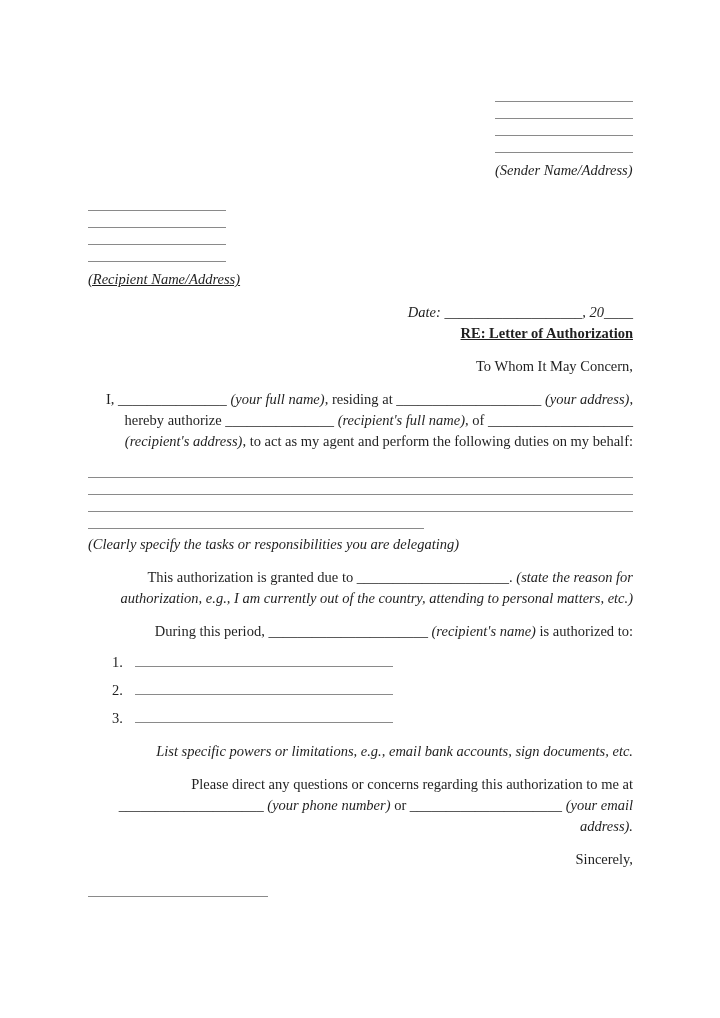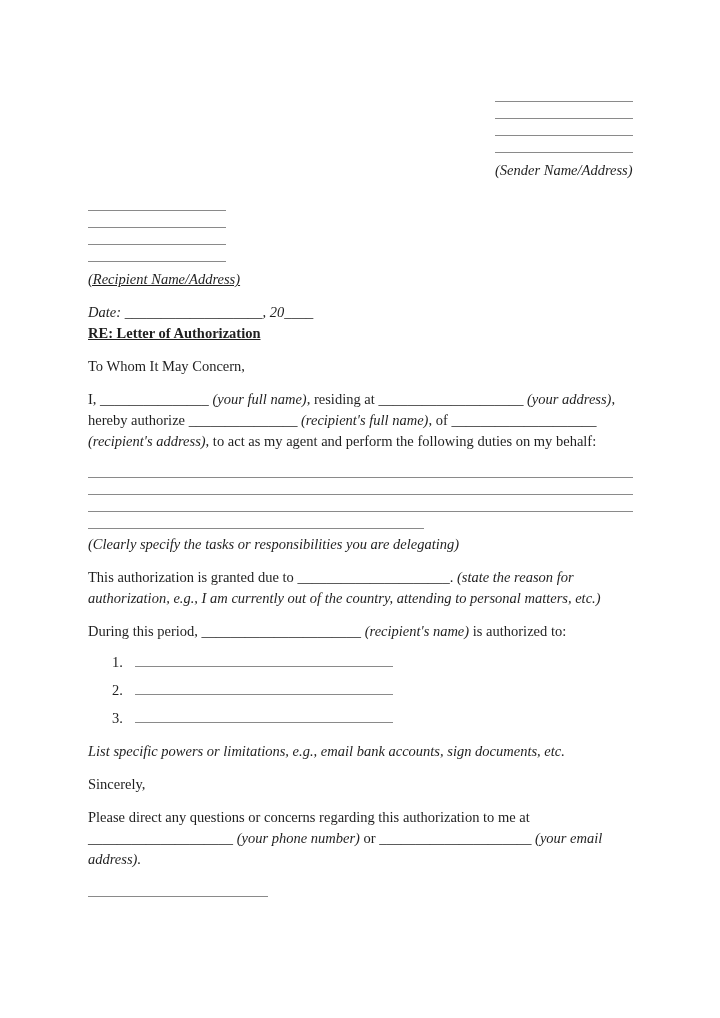--- a/index.html
+++ b/index.html
@@ -22,21 +22,21 @@
     font-size: 14.5px;
     line-height: 21px;
   }
   .blank-line {
     height: 17px;
     border-bottom: 1px solid var(--line-color, #8a8a8a);
   }
   .sender-block { width: 138px; margin-left: auto; }
   .recipient-block { width: 138px; margin-top: 13px; text-decoration: underline; }
   .block-label { font-style: italic; margin-top: 7px; white-space: nowrap; }
-  .para { margin-top: 12px; }
+  .para { margin-top: 12px; text-align: right; }
   .italic { font-style: italic; }
   .subject { margin-top: 0; font-weight: bold; text-decoration: underline; }
   .fill-lines { margin-top: 9px; }
   .blank-line.short { width: 336px; }
   .note { margin-top: 5px; font-style: italic; }
   .list { margin-top: 10px; margin-left: 24px; }
   .list-row { height: 21px; margin-bottom: 7px; white-space: nowrap; }
   .list-num { display: inline-block; width: 14px; }
   .list-line {
     display: inline-block;
@@ -106,20 +106,20 @@
       <div class="list-row">
         <span class="list-num">2.</span><span class="list-line"></span>
       </div>
       <div class="list-row">
         <span class="list-num">3.</span><span class="list-line"></span>
       </div>
     </div>
 
     <p class="para italic">List specific powers or limitations, e.g., email bank accounts, sign documents, etc.</p>
 
+    <p class="para"><span>Please direct any questions or concerns regarding this authorization to me at ____________________ </span><span style="font-style: italic;">(your phone number)</span><span> or _____________________ </span><span style="font-style: italic;">(your email address).</span></p>
+
     <p class="para">Sincerely,</p>
-
-    <p class="para"><span>Please direct any questions or concerns regarding this authorization to me at ____________________ </span><span style="font-style: italic;">(your phone number)</span><span> or _____________________ </span><span style="font-style: italic;">(your email address).</span></p>
 
     <div class="sig-line"></div>
 
   </div>
 </div>
 
 </body></html>

